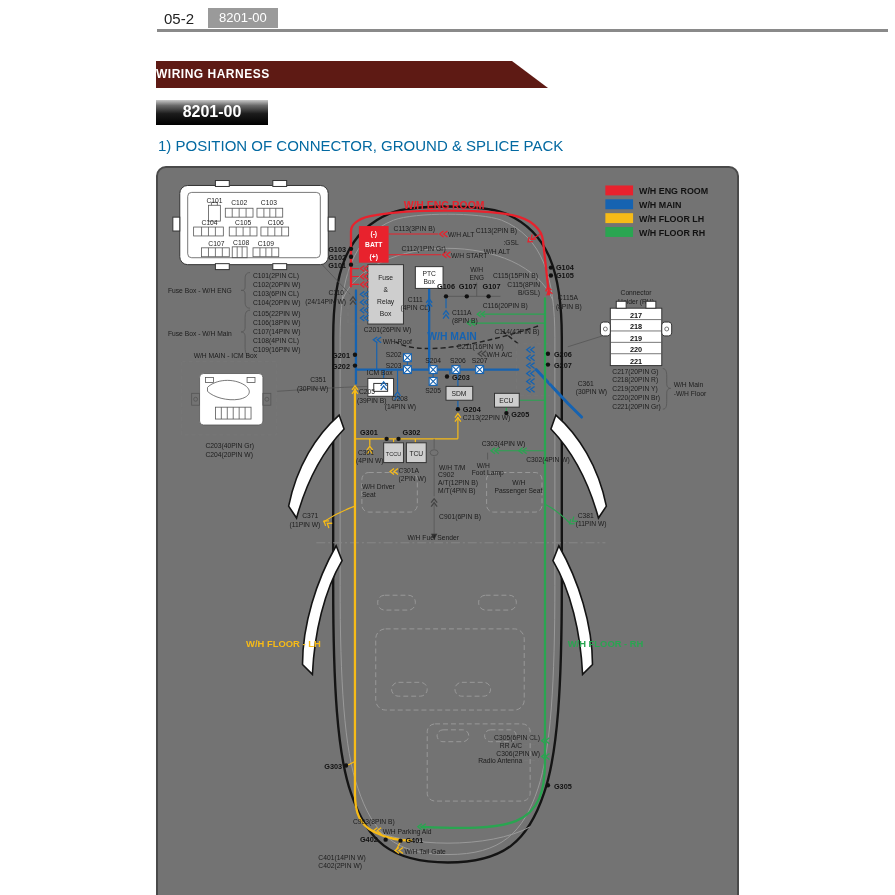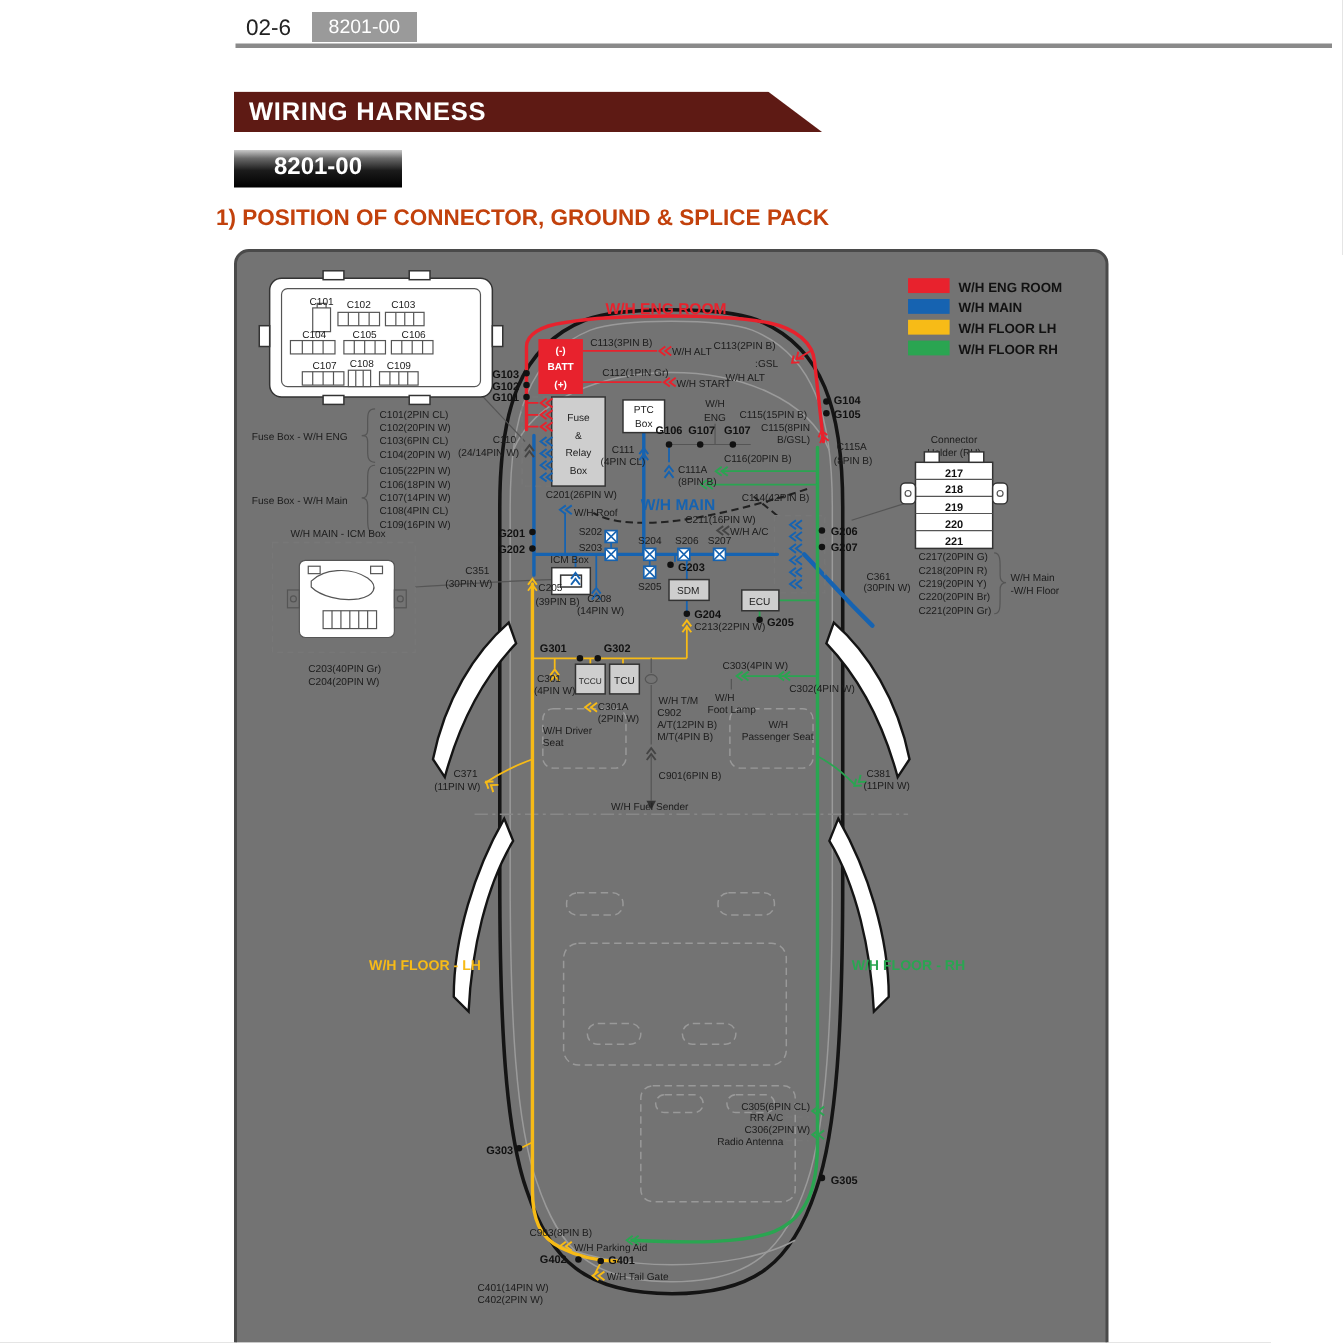--- a/index.html
+++ b/index.html
@@ -4,26 +4,26 @@
 <style>
   html,body{margin:0;padding:0;background:#fff;}
   .page{position:relative;width:895px;height:895px;background:#fff;overflow:hidden;
         font-family:"Liberation Sans",sans-serif;}
   .topbar{position:absolute;left:164px;top:8px;display:flex;align-items:center;gap:14px;}
   .pagenum{font-size:15px;color:#222;}
   .code-badge{background:var(--badge);color:#fff;font-size:13px;padding:2px 11px 3px;}
   .toprule{position:absolute;left:157px;top:29px;width:731px;height:3px;background:#8a8a8a;}
   .banner{position:absolute;left:156px;top:61px;width:392px;height:27px;background:var(--banner);
           clip-path:polygon(0 0,calc(100% - 36px) 0,100% 100%,0 100%);
-          color:#fff;font-weight:bold;font-size:17px;line-height:27px;padding-left:10px;box-sizing:border-box;letter-spacing:.5px;}
+          color:#fff;font-weight:bold;font-size:12px;line-height:27px;box-sizing:border-box;letter-spacing:.5px;}
   .section-row{position:absolute;left:156px;top:100px;display:flex;align-items:center;gap:13px;}
   .sec-badge{display:inline-block;min-width:100px;text-align:center;color:#fff;font-weight:bold;font-size:16px;
              padding:3px 6px 4px;background:linear-gradient(180deg,#c9c9c9 0%,#6a6a6a 22%,#1b1b1b 55%,#000 100%);}
   .sec-title{font-weight:bold;font-size:19.5px;color:#0d0d0d;letter-spacing:.2px;}
-  .subtitle{position:absolute;left:144px;top:137px;font-weight:bold;font-size:15px;color:#c2410c;}
+  .subtitle{position:absolute;left:158px;top:137px;font-weight:normal;font-size:15px;color:#0369a1;}
   .diagram{position:absolute;left:156px;top:166px;width:583px;height:746px;border:2px solid #4a4a4a;border-radius:10px;box-sizing:border-box;background:#737373;}
   svg{display:block;}
   svg text{font-family:"Liberation Sans",sans-serif;fill:#1c1c1c;}
   .l{font-size:6.8px;}
   .gl{font-size:7.4px;font-weight:bold;fill:#111;}
   .m{text-anchor:middle;} .e{text-anchor:end;}
   .w{fill:#fff;font-weight:bold;}
   .rt{font-size:10.5px;font-weight:bold;}
   .rt2{font-size:9.5px;font-weight:bold;}
   .c-eng{fill:var(--eng);} .c-main{fill:var(--main);} .c-lh{fill:var(--lh);} .c-rh{fill:var(--rh);}
@@ -43,21 +43,21 @@
   .gbox{fill:#cecece;stroke:#333;stroke-width:1;}
   .seat{fill:none;stroke:#999;stroke-width:1;stroke-dasharray:5 3;}
   .uR{stroke:var(--eng);fill:none;} .uB{stroke:var(--main);fill:none;}
   .uY{stroke:var(--lh);fill:none;} .uG{stroke:var(--rh);fill:none;} .uK{stroke:#444;fill:none;}
 </style>
 </head>
 <body>
 
 <div class="page">
   <div class="topbar">
-    <span class="pagenum">02-6</span>
+    <span class="pagenum">05-2</span>
     <span class="code-badge">8201-00</span>
   </div>
   <div class="toprule"></div>
   <div class="banner">
     <span>WIRING HARNESS</span>
   </div>
   <div class="section-row">
     <span class="sec-badge">8201-00</span>
   </div>
   <div class="subtitle">1) POSITION OF CONNECTOR, GROUND &amp; SPLICE PACK</div>

